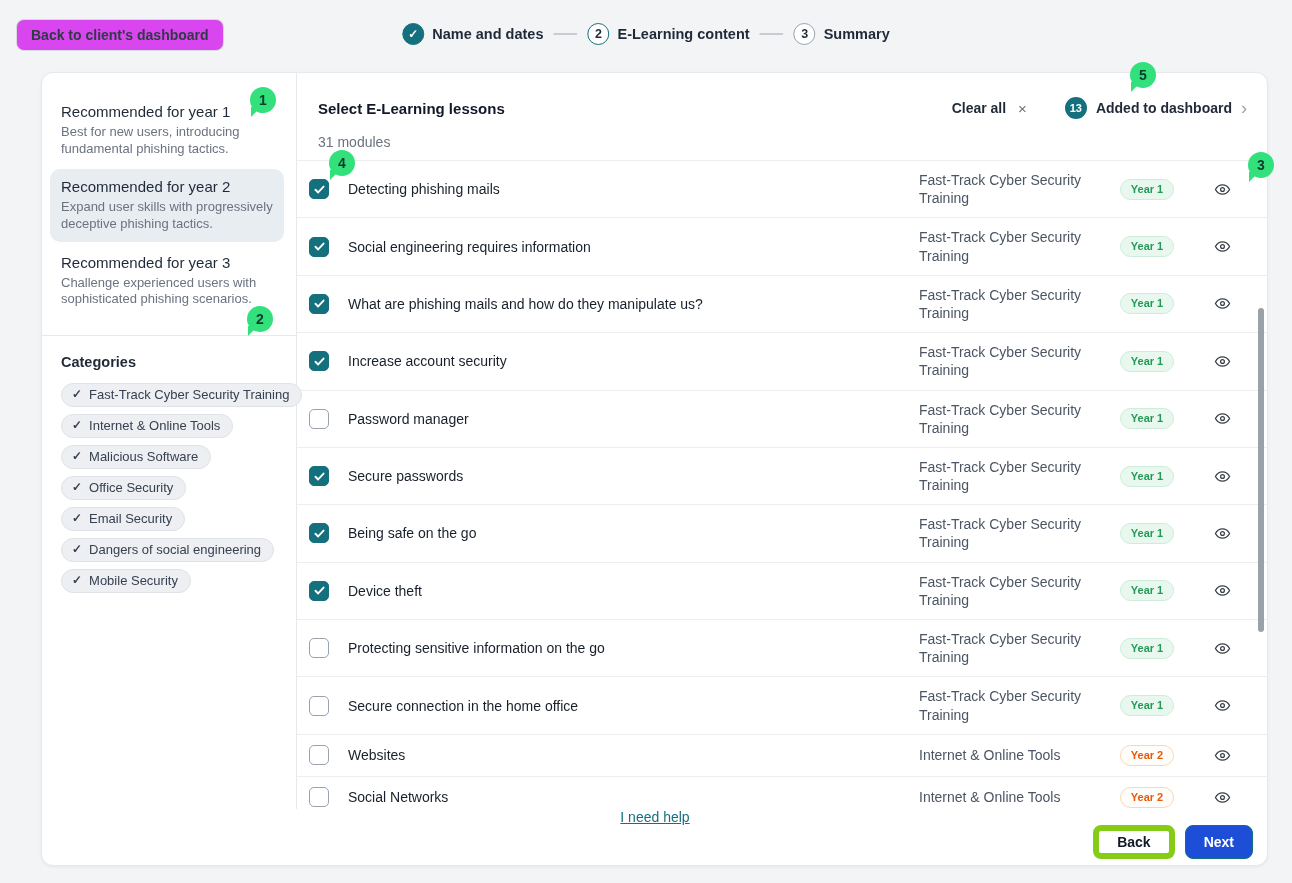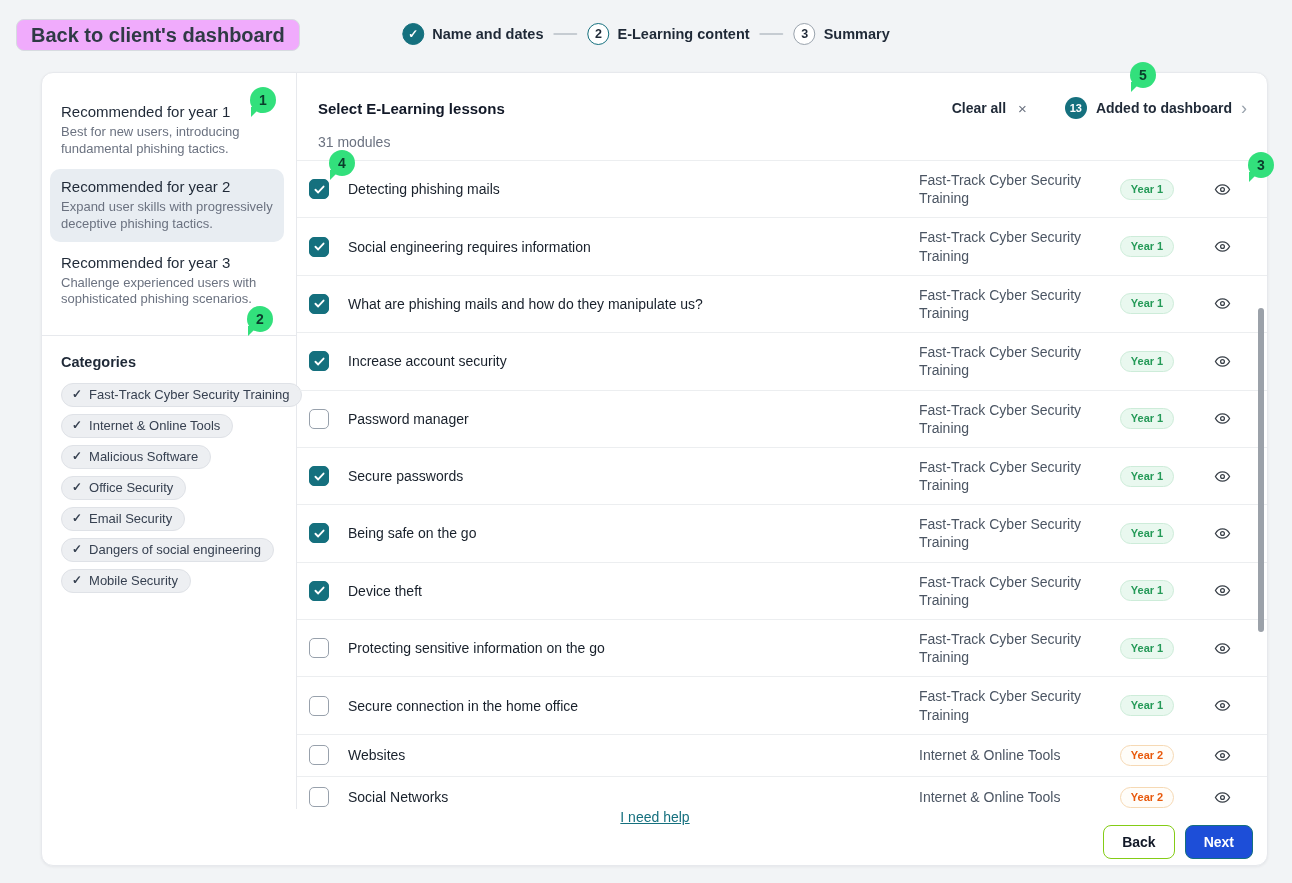--- a/index.html
+++ b/index.html
@@ -6,22 +6,22 @@
   html,body { width:1292px; height:883px; overflow:hidden; }
   body {
     font-family:"Liberation Sans", sans-serif;
     background:#f2f4f6;
     color:#1f2937;
     position:relative;
   }
   
   .back-btn {
     position:absolute; left:16px; top:19px; height:32px;
-    background:#f0abfc; border:1px solid #d7dbe0; border-radius:8px;
-    padding:0 14px; font-size:20px; font-weight:700; color:#2f3a45;
+    background:#d946ef; border:1px solid #d7dbe0; border-radius:8px;
+    padding:0 14px; font-size:14px; font-weight:700; color:#2f3a45;
     display:flex; align-items:center; cursor:pointer;
   }
   .stepper {
     position:absolute; top:23px; left:50%; transform:translateX(-50%);
     display:flex; align-items:center; gap:10px; white-space:nowrap;
   }
   .step { display:flex; align-items:center; gap:8px; cursor:pointer; }
   .step-circle {
     width:22px; height:22px; border-radius:50%;
     display:flex; align-items:center; justify-content:center;
@@ -102,21 +102,21 @@
     background:#9ba1a9; border-radius:3px; cursor:grab;
   }
   
   .card-footer {
     height:56px; display:flex; align-items:center; padding:0 14px 0 15px; flex-shrink:0;flex-direction:column;
   }
   .help-link { font-size:14px; color:#15707e; text-decoration:underline; cursor:pointer; }
   .footer-btns { margin-left:auto; display:flex; gap:10px; }
   .btn { height:34px; border-radius:8px; font-size:14px; font-weight:700; cursor:pointer;
          display:flex; align-items:center; padding:0 18px; font-family:inherit; }
-  .btn.secondary { background:#fff; border:1px solid #84cc16; color:#111827; }
+  .btn.secondary { background:#fff; border:6px solid #84cc16; color:#111827; }
   .btn.primary { background:#1d4ed8; border:1px solid #15707e; color:#fff; }
   
   .marker {
     position:absolute; width:26px; height:26px; border-radius:50%; background:#32e07c;
     display:flex; align-items:center; justify-content:center;
     font-size:14px; font-weight:700; color:#0b3d2c; z-index:20;
   }
   .marker::after {
     content:""; position:absolute; left:1px; bottom:-4px; width:10px; height:10px;
     background:#32e07c; clip-path:polygon(0 0, 100% 0, 0 100%);

